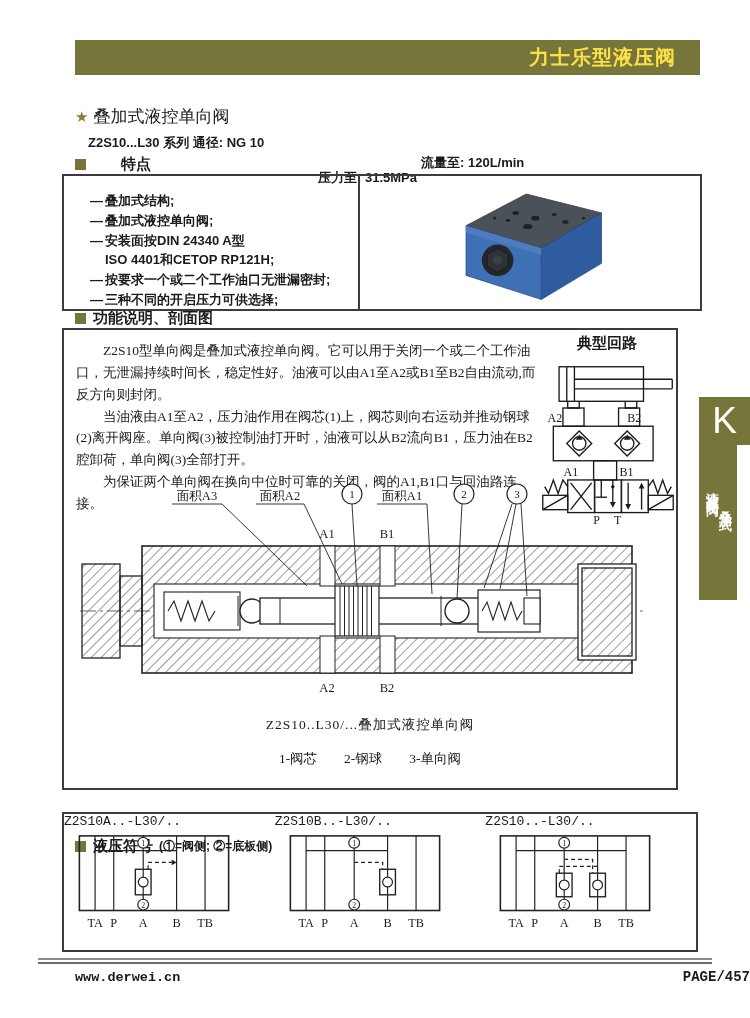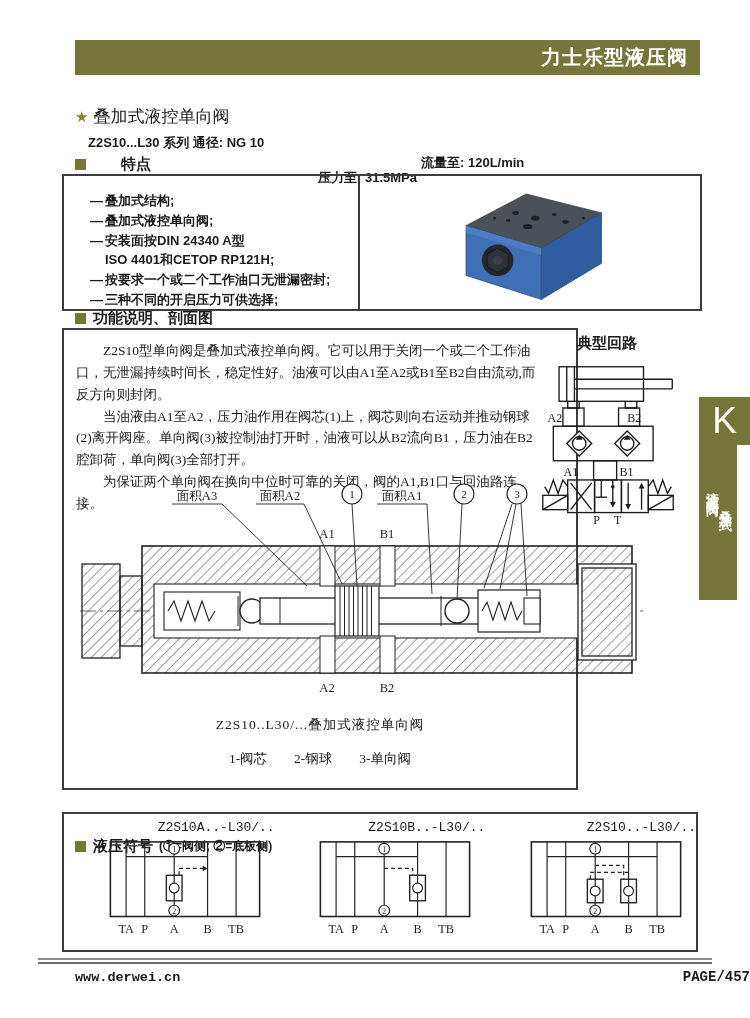--- a/index.html
+++ b/index.html
@@ -2,21 +2,21 @@
 <html><head>
 <meta charset="utf-8">
 <style>
   html,body{margin:0;padding:0;background:#fff;}
   .page{position:relative;width:750px;height:1018px;background:#fff;overflow:hidden;
         font-family:"Liberation Sans",sans-serif;color:#1a1a1a;}
 
   
   .header-bar{position:absolute;left:75px;top:40px;width:625px;height:35px;
       background:#76763B;display:flex;align-items:center;justify-content:flex-end;}
-  .header-bar span{color:#ffffff;font-size:20px;font-weight:bold;padding-right:12px;letter-spacing:1px;}
+  .header-bar span{color:#fde047;font-size:20px;font-weight:bold;padding-right:24px;letter-spacing:1px;}
 
   
   .title-row{position:absolute;left:75px;top:105px;font-size:17px;font-weight:normal;}
   .title-row .star{color:#8a8030;margin-right:5px;font-size:15px;}
   .spec-row span{position:absolute;top:134px;font-size:13px;font-weight:bold;white-space:nowrap;}
   .spec-series{left:88px;} .spec-pressure{left:318px;margin-top:35px;} .spec-flow{left:421px;margin-top:20px;}
 
   .sec-heading{position:absolute;left:75px;font-size:15px;font-weight:bold;display:flex;align-items:center;}
   .sec-heading .sq{width:11px;height:11px;background:#76763B;margin-right:7px;display:inline-block;}
   .sec-heading .note{font-size:12px;margin-left:6px;font-weight:bold;}
@@ -24,37 +24,37 @@
 
   
   .features-box{position:absolute;left:62px;top:174px;width:636px;height:133px;
       border:2px solid #3c3c3c;display:flex;}
   .features-left{width:296px;border-right:2px solid #3c3c3c;padding:15px 6px 0 26px;box-sizing:border-box;}
   .feat-line{display:flex;font-size:13px;font-weight:bold;line-height:1.52;}
   .feat-line .dash{width:15px;flex:none;}
   .features-right{flex:1;display:flex;align-items:center;justify-content:center;}
 
   
-  .function-box{position:absolute;left:62px;top:328px;width:516px;height:462px;
+  .function-box{position:absolute;left:62px;top:328px;width:616px;height:462px;
       border:2px solid #3c3c3c;box-sizing:border-box;}
   .func-text{position:absolute;left:12px;top:10px;width:462px;
       font-family:"Liberation Serif",serif;font-size:13.5px;line-height:1.62;}
   .func-text p{margin:0;text-indent:2em;}
   .circuit{position:absolute;left:472px;top:4px;width:142px;text-align:center;}
   .circuit-title{font-size:15px;font-weight:bold;margin-bottom:8px;}
   .cross-section{position:absolute;left:16px;top:150px;}
   .cs-caption{position:absolute;left:0;top:386px;width:100%;text-align:center;
       font-family:Liberation Serif, serif;font-size:13.5px;letter-spacing:1px;}
   .cs-legend{position:absolute;left:0;top:420px;width:100%;text-align:center;
       font-family:"Liberation Serif",serif;font-size:13.5px;}
 
   
   .symbols-box{position:absolute;left:62px;top:812px;width:636px;height:140px;
       border:2px solid #3c3c3c;box-sizing:border-box;display:flex;}
-  .sym-col{flex:1;text-align:right;padding-top:6px;}
+  .sym-col{flex:1;text-align:left;}
   .sym-title{font-family:"Liberation Mono",monospace;font-size:13px;margin-bottom:1px;}
 
   
   .rule1{position:absolute;left:38px;top:958px;width:674px;height:2px;background:#8d8d8d;}
   .rule2{position:absolute;left:38px;top:962px;width:674px;height:2px;background:#6d6d6d;}
   .footer-site{position:absolute;left:75px;top:970px;font-family:"Liberation Mono",monospace;
       font-size:13.5px;font-weight:bold;}
   .footer-page{position:absolute;left:0;top:969px;width:750px;text-align:right;
       font-family:"Liberation Mono",monospace;font-size:14px;font-weight:bold;}
 

